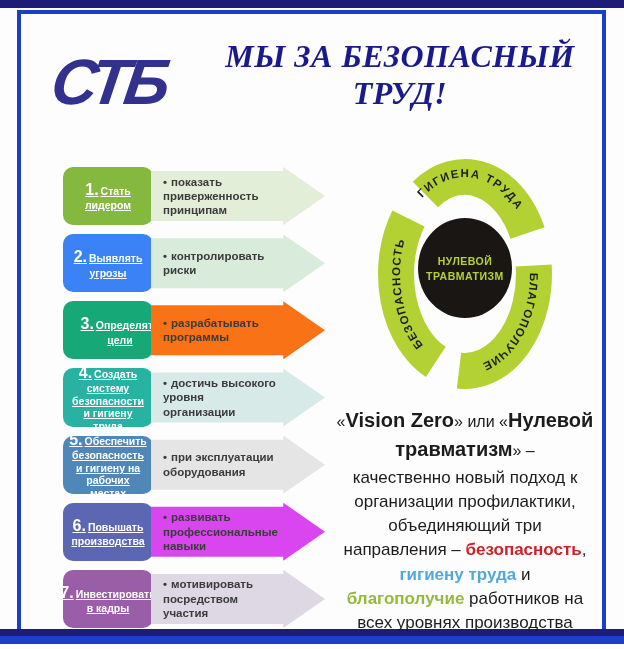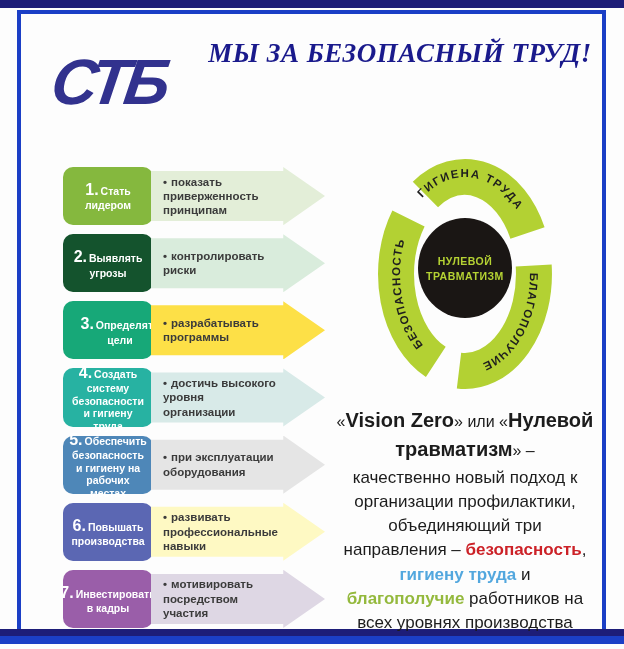--- a/index.html
+++ b/index.html
@@ -12,30 +12,30 @@
          border:4px solid #1b3fc6;border-bottom:none;}
   .bottom-navy{position:absolute;left:0;top:629px;width:624px;height:7px;}
   .bottom-blue{position:absolute;left:0;top:636px;width:624px;height:8px;}
 
   
   .logo{position:absolute;left:52px;top:34px;width:110px;height:96px;
         font-family:"Liberation Sans",sans-serif;font-weight:bold;font-style:italic;
         font-size:64px;letter-spacing:-5px;transform:skewX(-8deg);line-height:96px;text-align:center;}
   .title{position:absolute;left:200px;top:38px;width:400px;text-align:center;
          font-family:"Liberation Serif",serif;font-weight:bold;font-style:italic;
-         font-size:27px;letter-spacing:.5px;}
+         font-size:32px;letter-spacing:.5px;}
 
   
   .steps{position:absolute;left:63px;top:167px;width:262px;height:461px;
          display:flex;flex-direction:column;gap:9px;}
   .step-row{position:relative;flex:1;}
   .step-box{position:absolute;left:0;top:0;bottom:0;width:90px;border-radius:10px;
             color:#fff;display:flex;align-items:center;justify-content:center;
             text-align:center;padding:3px 5px;box-sizing:border-box;}
-  .step-box .txt{font-size:10.5px;font-weight:bold;line-height:1.2;}
+  .step-box .txt{font-size:10.5px;font-weight:bold;line-height:1.2;text-decoration:underline;}
   .step-num{font-size:16px;font-weight:bold;margin-right:2px;}
   .step-arrow{position:absolute;left:88px;top:0;bottom:0;width:174px;
               clip-path:polygon(0 7%,76% 7%,76% 0,100% 50%,76% 100%,76% 93%,0 93%);
               display:flex;align-items:center;}
   .step-desc{padding:0 46px 0 12px;font-size:11.5px;font-weight:bold;color:#3b3b3b;
              line-height:1.25;text-align:left;}
   .bullet{margin-right:4px;}
 
   
   .diagram{position:absolute;left:372px;top:152px;}
@@ -65,32 +65,32 @@
   <div class="steps">
     <div class="step-row">
       <div class="step-box" style="background: rgb(133, 184, 62);">
         <div class="txt"><span class="step-num">1.</span><span>Стать лидером</span></div>
       </div>
       <div class="step-arrow" style="background: rgb(227, 238, 216);">
         <div class="step-desc"><span class="bullet">•</span><span>показать приверженность принципам</span></div>
       </div>
     </div>
     <div class="step-row">
-      <div class="step-box" style="background: #14532d;">
+      <div class="step-box" style="background: #3b82f6;">
         <div class="txt"><span class="step-num">2.</span><span>Выявлять угрозы</span></div>
       </div>
       <div class="step-arrow" style="background: rgb(217, 236, 220);">
         <div class="step-desc"><span class="bullet">•</span><span>контролировать риски</span></div>
       </div>
     </div>
     <div class="step-row">
       <div class="step-box" style="background: rgb(23, 168, 120); padding-left: 29px;">
         <div class="txt"><span class="step-num">3.</span><span>Определять цели</span></div>
       </div>
-      <div class="step-arrow" style="background: #fde047;">
+      <div class="step-arrow" style="background: #f97316;">
         <div class="step-desc"><span class="bullet">•</span><span>разрабатывать программы</span></div>
       </div>
     </div>
     <div class="step-row">
       <div class="step-box" style="background: rgb(39, 178, 162);">
         <div class="txt"><span class="step-num">4.</span><span>Создать систему безопасности и гигиену труда</span></div>
       </div>
       <div class="step-arrow" style="background: rgb(216, 234, 232);">
         <div class="step-desc"><span class="bullet">•</span><span>достичь высокого уровня организации</span></div>
       </div>
@@ -100,21 +100,21 @@
         <div class="txt"><span class="step-num">5.</span><span>Обеспечить безопасность и гигиену на рабочих местах</span></div>
       </div>
       <div class="step-arrow" style="background: #e5e5e5;">
         <div class="step-desc"><span class="bullet">•</span><span>при эксплуатации оборудования</span></div>
       </div>
     </div>
     <div class="step-row">
       <div class="step-box" style="background: rgb(91, 103, 179);">
         <div class="txt"><span class="step-num">6.</span><span>Повышать производства</span></div>
       </div>
-      <div class="step-arrow" style="background: #fef9c3;">
+      <div class="step-arrow" style="background: #d946ef;">
         <div class="step-desc"><span class="bullet">•</span><span>развивать профессиональные навыки</span></div>
       </div>
     </div>
     <div class="step-row">
       <div class="step-box" style="background: rgb(154, 94, 169);">
         <div class="txt"><span class="step-num">7.</span><span>Инвестировать в кадры</span></div>
       </div>
       <div class="step-arrow" style="background: rgb(222, 215, 228);">
         <div class="step-desc"><span class="bullet">•</span><span>мотивировать посредством участия</span></div>
       </div>

